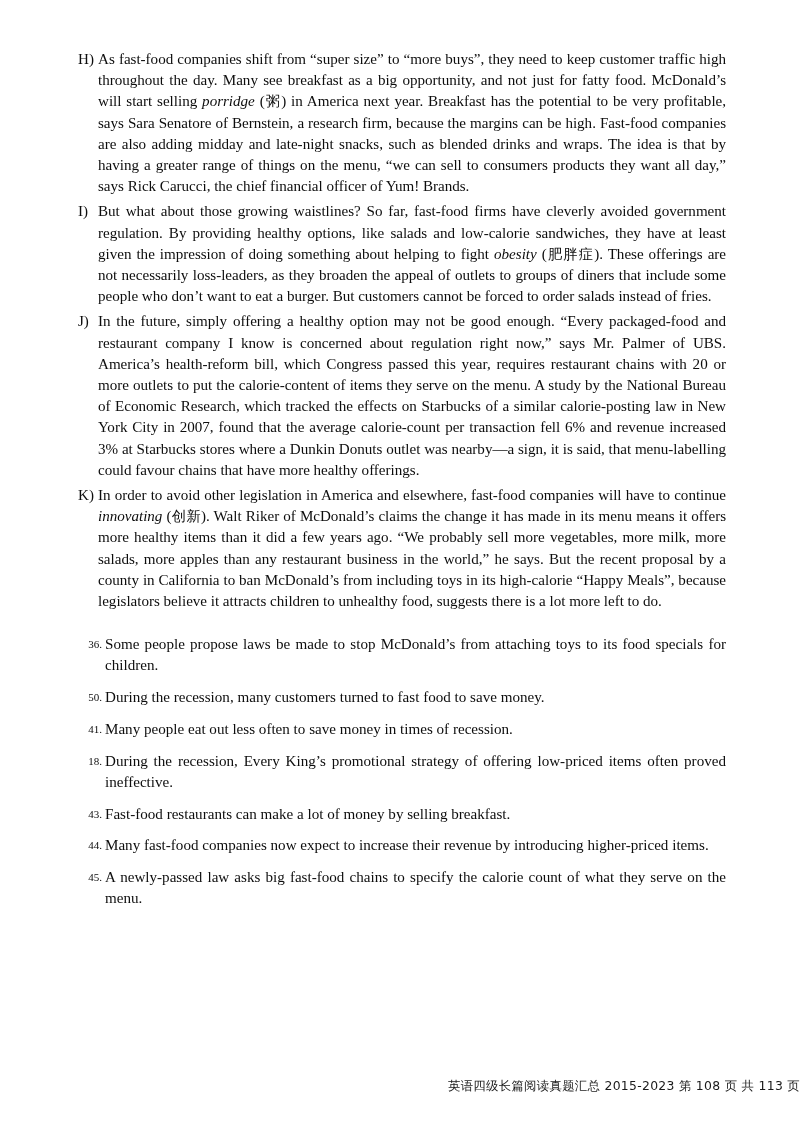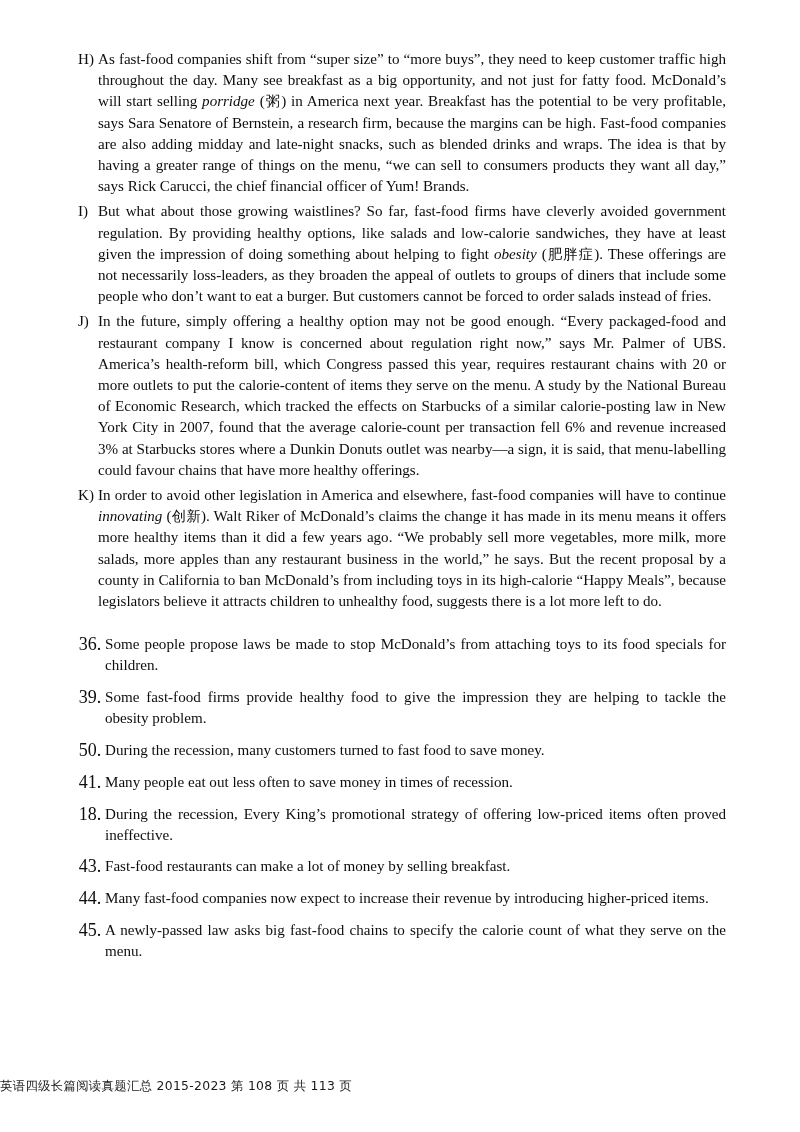--- a/index.html
+++ b/index.html
@@ -74,22 +74,22 @@
     text-justify: inter-word;
     font-size: 15.1px;
     line-height: 21.2px;
   }
   .qitem:last-child { margin-bottom: 17px; }
   .qitem .qnum {
     position: absolute;
     left: 0;
     top: 0;
     width: 24px;
-    text-align: center;
-    font-size: 18px;
+    text-align: right;
+    font-size: 11px;
     line-height: 21.2px;
   }
   .qitem .qtext { display: block; }
 
   
   .qitem.single, .para.single { text-align: left; }
 
   em.term {
     font-style: italic;
   }
@@ -98,21 +98,21 @@
     font-style: normal;
     font-size: 14.2px;
   }
 
   
   #footer {
     position: absolute;
     left: 0;
     top: 1078px;
     width: 800px;
-    text-align: left;
+    text-align: right;
     font-family: "DejaVu Sans", "Liberation Sans", sans-serif;
     font-size: 12.4px;
     color: #1a1a1a;
     letter-spacing: 0.3px;
   }
 </style>
 </head>
 <body>
 
 <div id="page">
@@ -144,24 +144,20 @@
 
     <div id="questions">
 
       <div class="qitem">
         <span class="qnum">36.</span>
         <span class="qtext">Some people propose laws be made to stop McDonald’s from attaching toys to its food specials for children.</span>
       </div>
 
 
 
-      <div class="qitem">
-        <span class="qnum">39.</span>
-        <span class="qtext">Some fast-food firms provide healthy food to give the impression they are helping to tackle the obesity problem.</span>
-      </div>
 
       <div class="qitem single">
         <span class="qnum">50.</span>
         <span class="qtext">During the recession, many customers turned to fast food to save money.</span>
       </div>
 
       <div class="qitem single">
         <span class="qnum">41.</span>
         <span class="qtext">Many people eat out less often to save money in times of recession.</span>
       </div>

